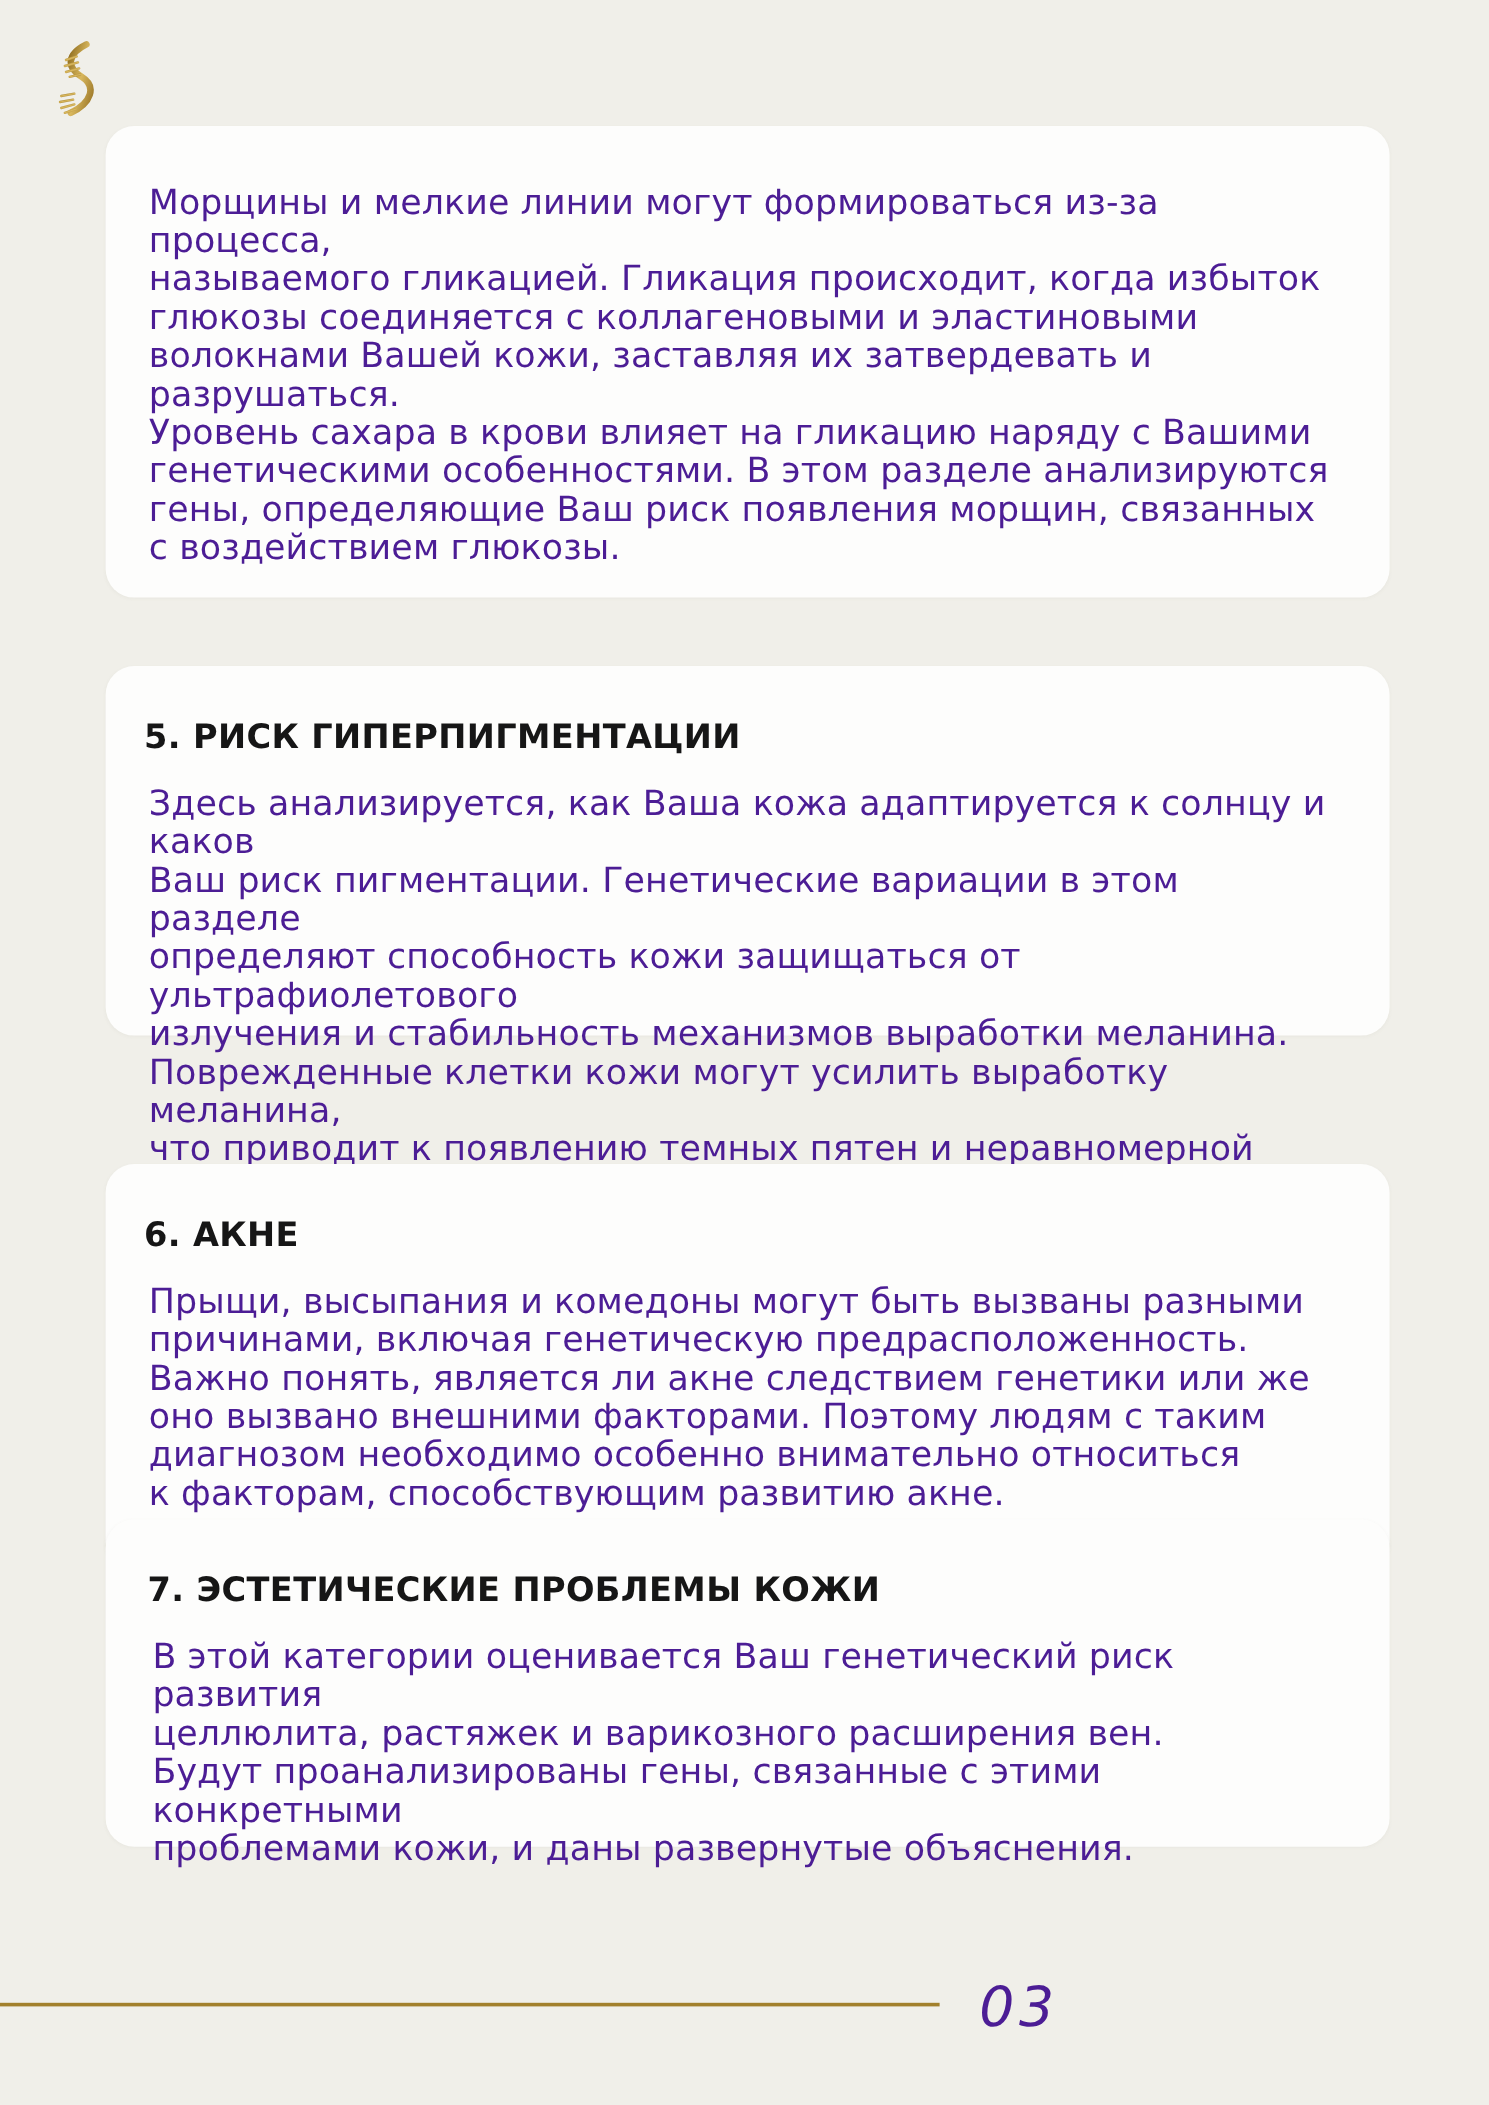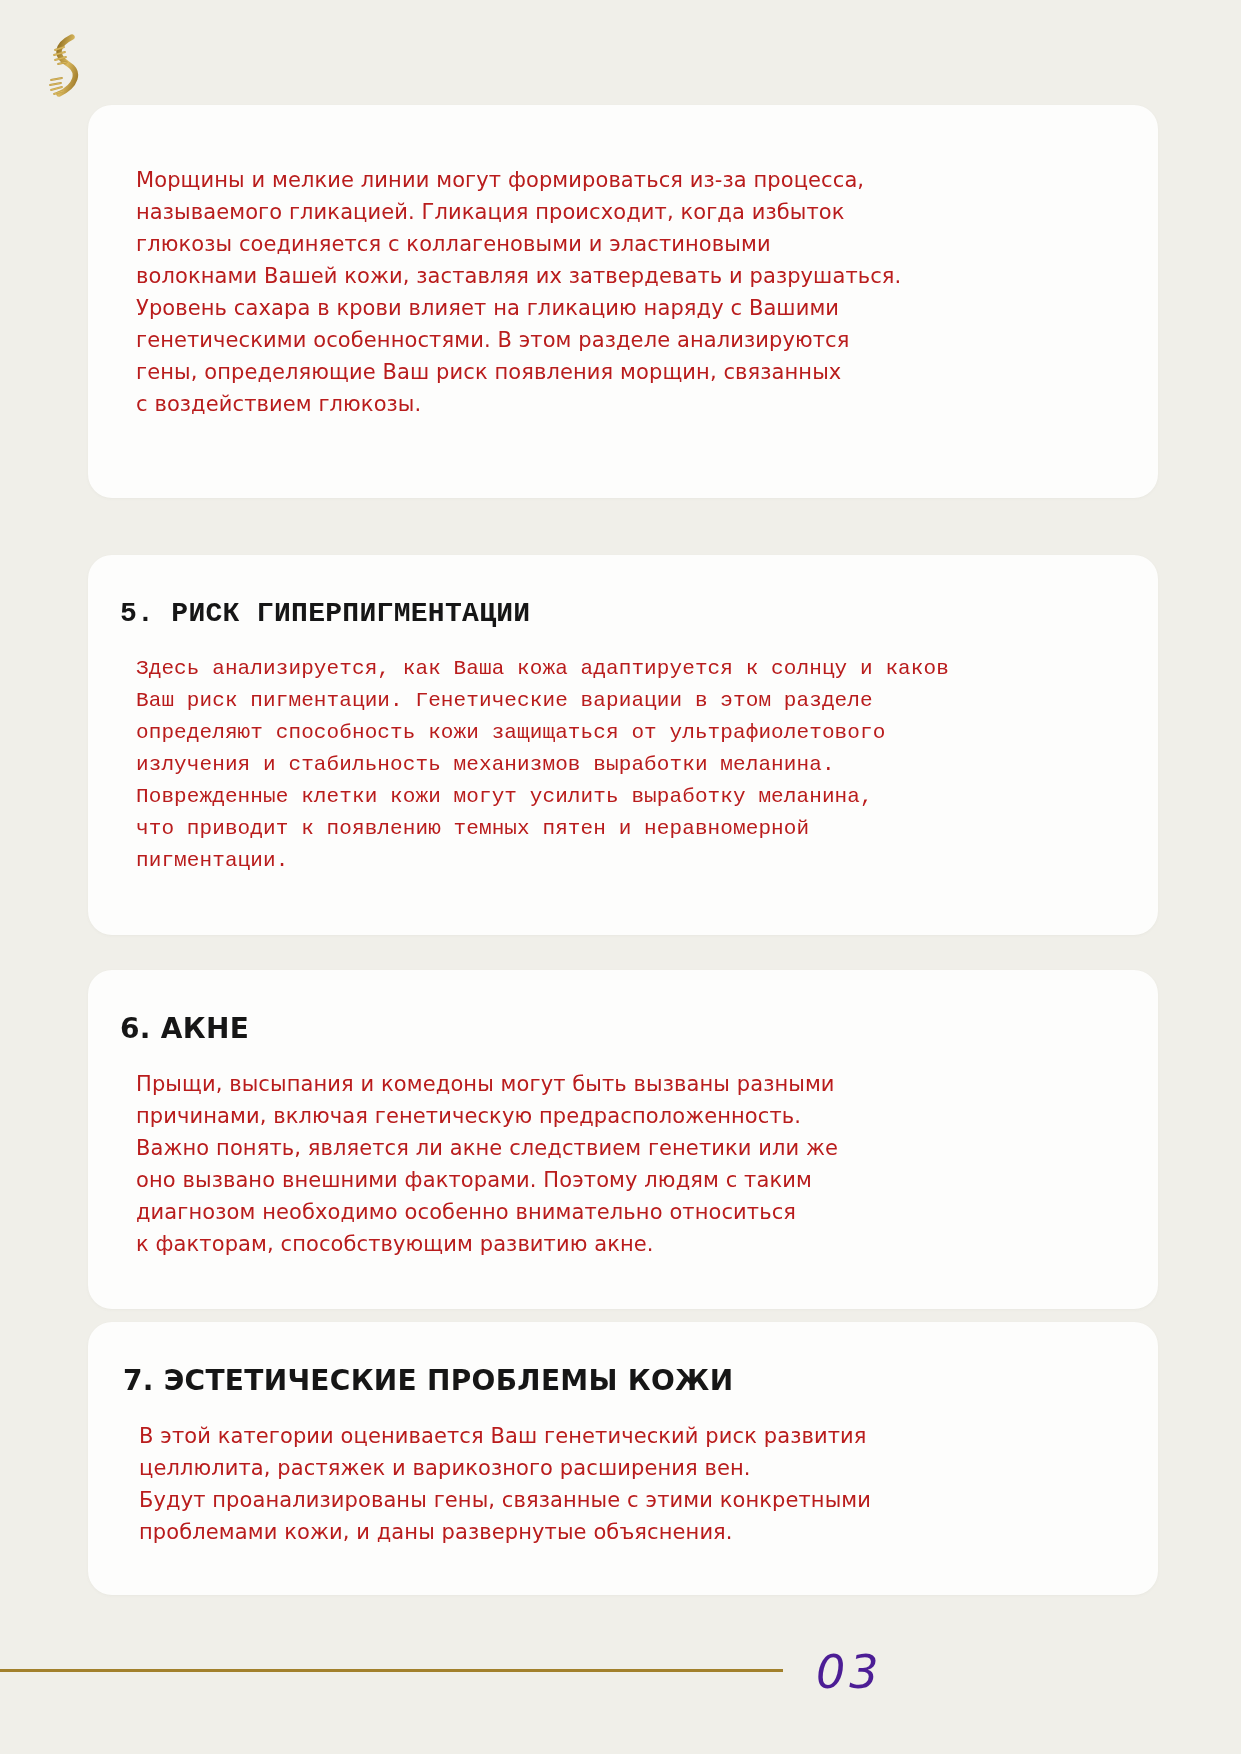--- a/index.html
+++ b/index.html
@@ -22,37 +22,37 @@
     position: absolute;
     left: 88px;
     width: 1070px;
     background: #fdfdfc;
     border-radius: 24px;
     box-sizing: border-box;
     padding: 43px 40px 0 32px;
     box-shadow: 0 1px 3px rgba(120,115,95,0.05);
   }
   .card-1 { top: 105px;  height: 393px; }
-  .card-2 { top: 555px;  height: 380px; font-family: Liberation Mono, monospace; }
+  .card-2 { top: 555px;  height: 308px; }
   .card-3 { top: 970px;  height: 339px; }
-  .card-4 { top: 1322px; height: 273px; padding-left: 35px; }
+  .card-4 { top: 1266px; height: 273px; padding-left: 35px; }
 
   .card h2 {
     margin: 0 0 23px 0;
     font-size: 28px;
     font-weight: bold;
     letter-spacing: 0.3px;
     color: #161616;
     line-height: 1.15;
   }
   .card p {
-    margin: 16px;
-    font-size: 21px;
+    margin: 4px;
+    font-size: 29px;
     line-height: 32px;
-    color: #b91c1c;
+    color: #4c1d95;
     white-space: pre-line;
     letter-spacing: 0.1px;
   }
 
   .footer-rule {
     position: absolute;
     left: 0; top: 1669px;
     width: 783px; height: 3px;
     background: #a2802c;
   }

